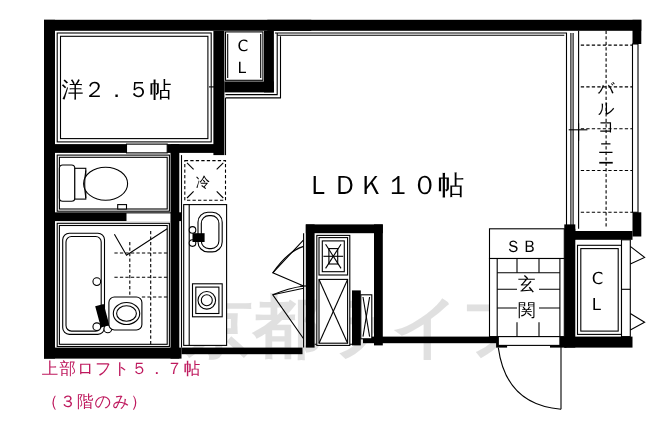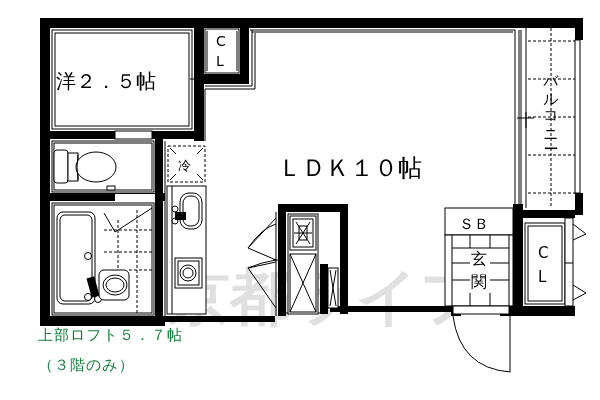--- a/index.html
+++ b/index.html
@@ -1,20 +1,20 @@
 <!DOCTYPE html>
 <html><head>
 <meta charset="utf-8">
 <style>
   html, body { margin:0; padding:0; background:#ffffff; }
   body { width:600px; height:400px; position:relative; overflow:hidden;
          font-family:"DejaVu Sans", sans-serif; }
   svg { position:absolute; left:0; top:0; }
   .lbl { font-family:"DejaVu Sans", sans-serif; fill:#000; }
-  .note { position:absolute; left:38px; font-size:15px; color:#15803d;
+  .note { position:absolute; left:38px; font-size:15px; color:#be185d;
           font-family:"DejaVu Sans", sans-serif; letter-spacing:1px; }
   .wm { font-family:"DejaVu Sans", sans-serif; font-weight:bold; fill:#c8c8c8; opacity:0.55; }
 </style>
 </head>
 <body>
 
 <svg width="600" height="400" viewBox="0 0 600 400">
 
   <text class="wm" x="168" y="318" font-size="62">京都ライフ</text>
 

